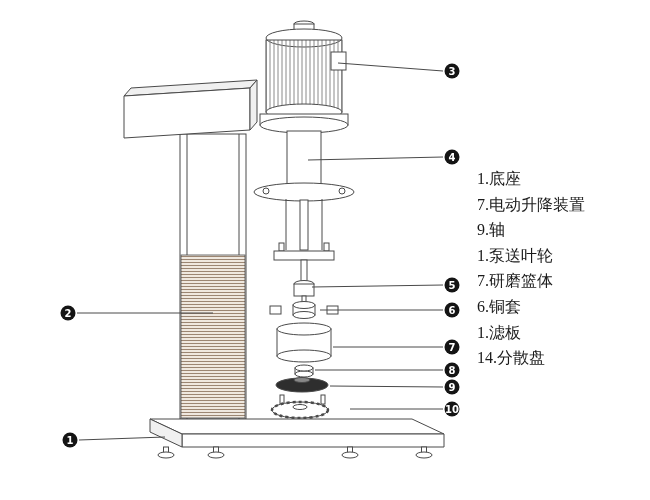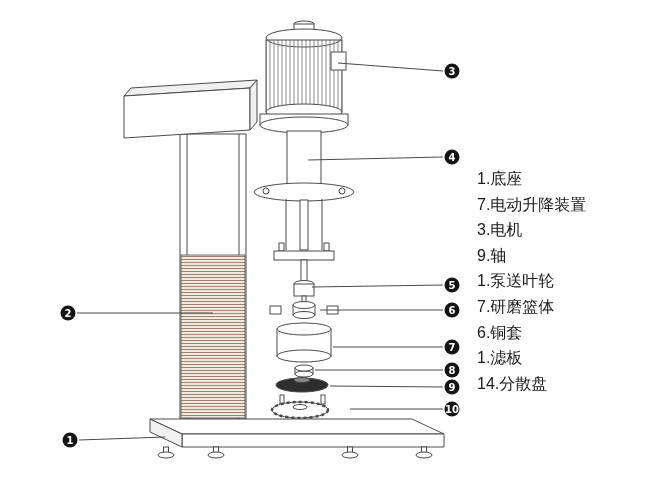--- a/index.html
+++ b/index.html
@@ -14,21 +14,21 @@
   .fw{fill:#fff;stroke:var(--line);stroke-width:1;}
   .ff{fill:#f0f0f0;stroke:var(--line);stroke-width:1;}
   .dk{fill:var(--plate-fill);stroke:var(--line);stroke-width:1;}
   .badge{position:absolute;width:15px;height:15px;border-radius:50%;
          background:var(--badge-bg);color:var(--badge-text);
          font-family:"DejaVu Sans",sans-serif;font-weight:bold;font-size:10px;
          display:flex;align-items:center;justify-content:center;
          transform:translate(-50%,-50%);line-height:1;}
   .badge-sm{font-size:10px;}
   .legend{position:absolute;left:477px;top:166px;color:#1b1b1b;
-          font-family:Liberation Sans, sans-serif;font-size:16px;line-height:25.6px;
+          font-family:Liberation Serif, serif;font-size:16px;line-height:25.6px;
           white-space:nowrap;}
 </style>
 </head>
 <body>
 
 <div class="stage">
 
   <svg width="650" height="500" viewBox="0 0 650 500">
     <defs>
       <pattern id="fins" width="4" height="8" patternUnits="userSpaceOnUse">
@@ -157,21 +157,20 @@
   <div class="badge" style="left:452px;top:285px">5</div>
   <div class="badge" style="left:452px;top:310px">6</div>
   <div class="badge" style="left:452px;top:347px">7</div>
   <div class="badge" style="left:452px;top:370px">8</div>
   <div class="badge" style="left:452px;top:387px">9</div>
   <div class="badge badge-sm" style="left:452px;top:409px">10</div>
 
   <div class="legend">
     <div>1.底座</div>
     <div>7.电动升降装置</div>
-    <div>3.电机</div>
     <div>9.轴</div>
     <div>1.泵送叶轮</div>
     <div>7.研磨篮体</div>
     <div>6.铜套</div>
     <div>1.滤板</div>
     <div>14.分散盘</div>
   </div>
 
 </div>
 

